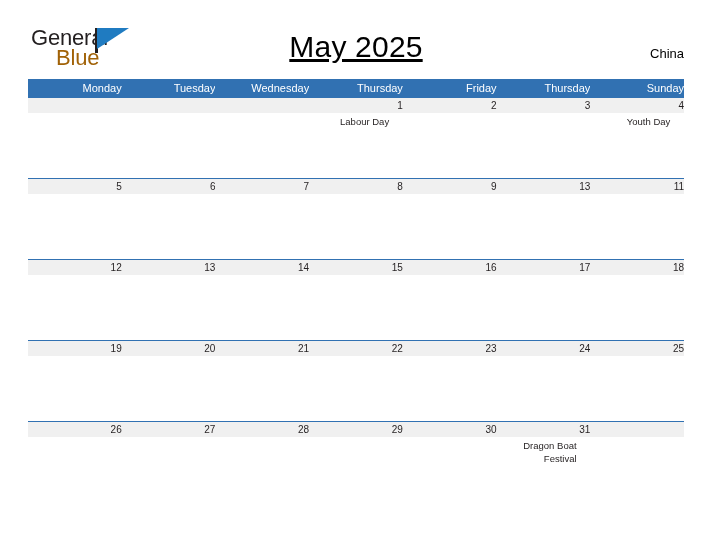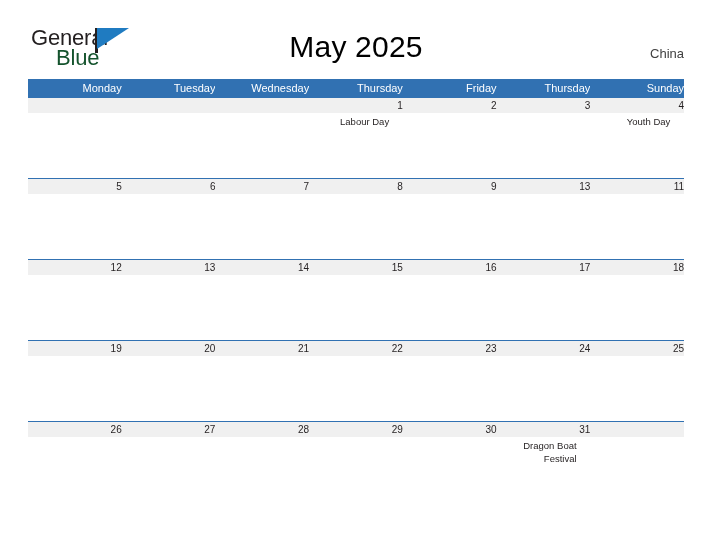--- a/index.html
+++ b/index.html
@@ -33,21 +33,21 @@
   }
   .logo-general {
     font-size: 22px;
     color: #231f20;
     letter-spacing: -0.2px;
     display: block;
     font-family: "Liberation Sans", sans-serif;
   }
   .logo-blue {
     font-size: 22px;
-    color: #14532d;
+    color: #a16207;
     letter-spacing: -0.2px;
     display: block;
     margin-top: -2px;
     margin-left: 25px;
   }
   .logo-flag {
     position: absolute;
     left: 66px;
     top: 1px;
     width: 0;
@@ -67,28 +67,29 @@
   .cal-title {
     position: absolute;
     left: 0;
     right: 0;
     top: 30px;
     text-align: center;
     font-size: 30px;
     color: #000000;
     font-weight: normal;
     letter-spacing: 0.2px;
+    text-decoration: underline;
   }
 
   .cal-region {
     position: absolute;
     right: 28px;
     top: 46px;
     font-size: 13px;
-    color: #404040;
+    color: #000000;
   }
 
   
   .calendar {
     position: absolute;
     left: 28px;
     top: 79px;
     width: 656px;
     text-align: right;
   }

